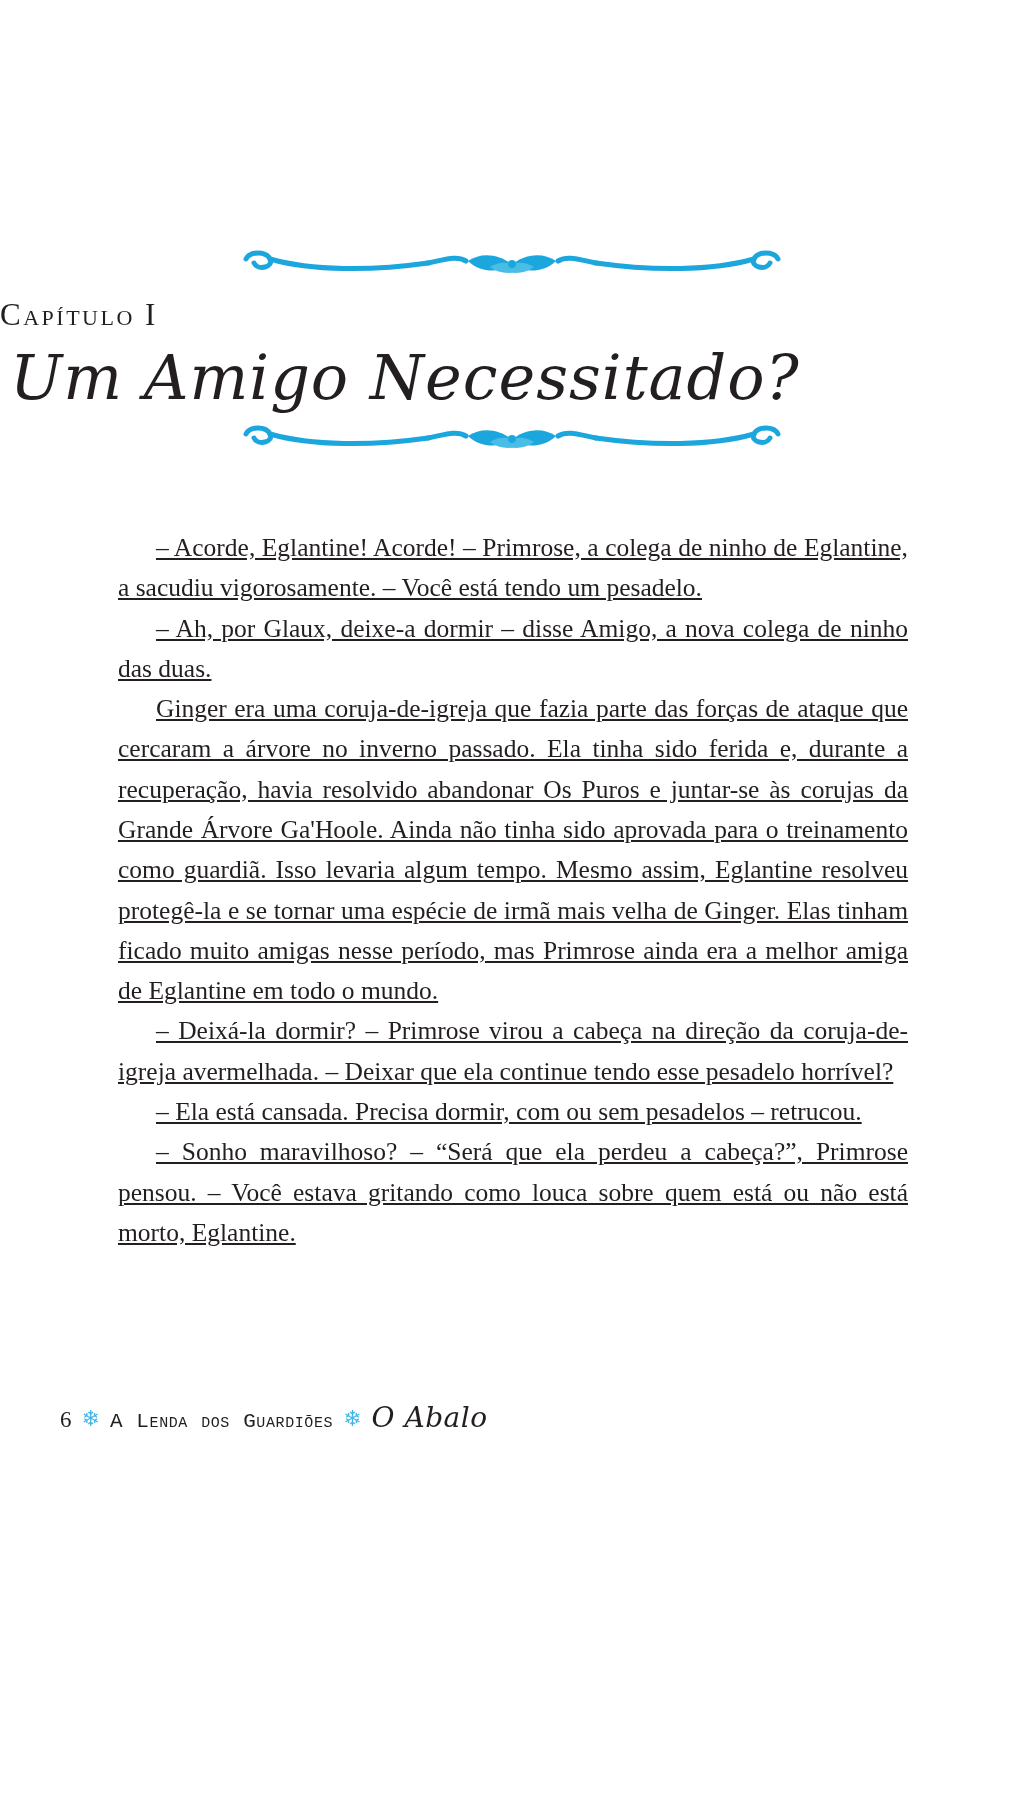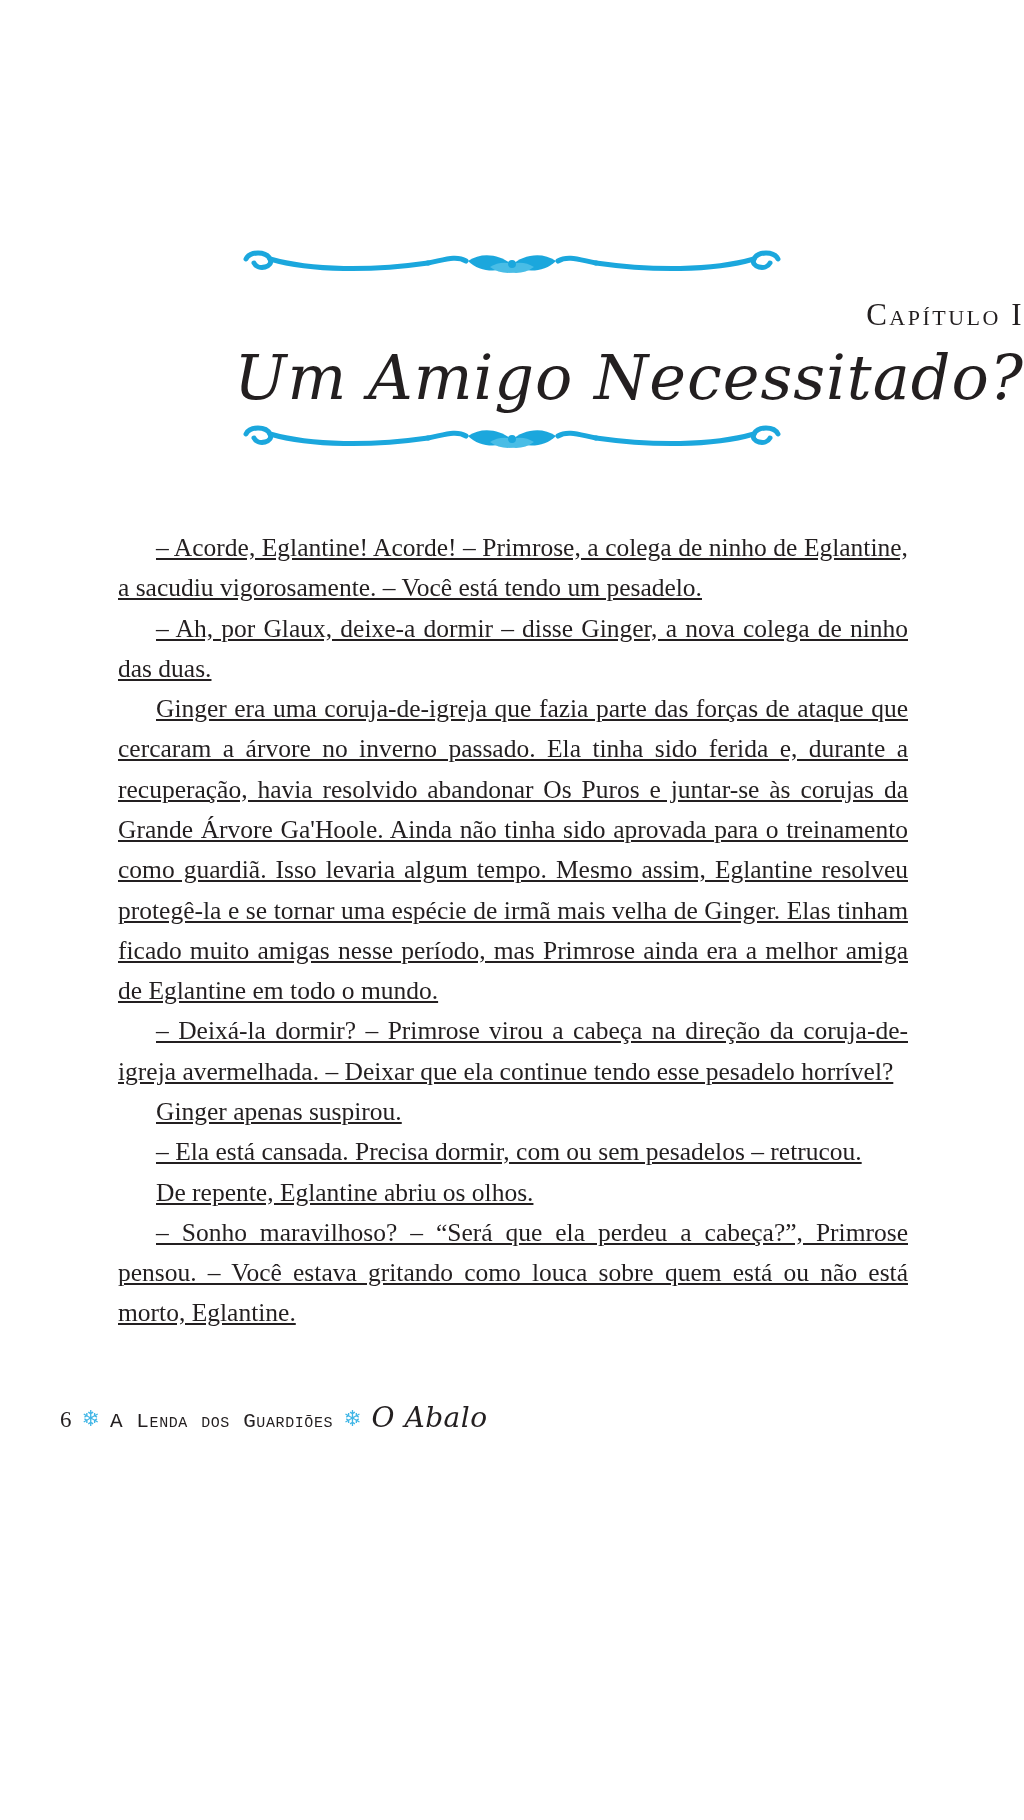--- a/index.html
+++ b/index.html
@@ -17,21 +17,21 @@
     font-family: "Liberation Serif", serif;
     color: #231f20;
   }
 
   
   .chapter-head {
     position: absolute;
     left: 0;
     right: 0;
     top: 245px;
-    text-align: right;
+    text-align: left;
   }
 
   .ornament {
     display: block;
     margin: 0 auto;
     width: 560px;
     height: 38px;
   }
   .ornament.bottom {
     margin-top: 8px;
@@ -153,26 +153,24 @@
         <path d="M258 22 c 10 -7, 24 -5, 32 2 c -9 6, -23 5, -32 -2 z" fill="#49bde6"></path>
         <path d="M324 16 c -14 -10, -34 -6, -44 4 c 12 8, 32 8, 44 -4 z"></path>
         <path d="M302 22 c -10 -7, -24 -5, -32 2 c 9 6, 23 5, 32 -2 z" fill="#49bde6"></path>
         <circle cx="280" cy="19" r="4"></circle>
       </g>
     </svg>
   </div>
 
   <div class="body-text">
     <p>– Acorde, Eglantine! Acorde! – Primrose, a colega de ninho de Eglantine, a sacudiu vigorosamente. – Você está tendo um pesadelo.</p>
-    <p>– Ah, por Glaux, deixe-a dormir – disse Ginger, a nova colega de ninho das duas.</p>
+    <p>– Ah, por Glaux, deixe-a dormir – disse Amigo, a nova colega de ninho das duas.</p>
     <p>Ginger era uma coruja-de-igreja que fazia parte das forças de ataque que cercaram a árvore no inverno passado. Ela tinha sido ferida e, durante a recuperação, havia resolvido abandonar Os Puros e juntar-se às corujas da Grande Árvore Ga'Hoole. Ainda não tinha sido aprovada para o treinamento como guardiã. Isso levaria algum tempo. Mesmo assim, Eglantine resolveu protegê-la e se tornar uma espécie de irmã mais velha de Ginger. Elas tinham ficado muito amigas nesse período, mas Primrose ainda era a melhor amiga de Eglantine em todo o mundo.</p>
     <p>– Deixá-la dormir? – Primrose virou a cabeça na direção da coruja-de-igreja avermelhada. – Deixar que ela continue tendo esse pesadelo horrível?</p>
-    <p>Ginger apenas suspirou.</p>
     <p>– Ela está cansada. Precisa dormir, com ou sem pesadelos – retrucou.</p>
-    <p>De repente, Eglantine abriu os olhos.</p>
     <p>– Sonho maravilhoso? – “Será que ela perdeu a cabeça?”, Primrose pensou. – Você estava gritando como louca sobre quem está ou não está morto, Eglantine.</p>
   </div>
 
   <div class="footer">
     <span class="folio">6</span>
     <span class="snowflake">❄</span>
     <span class="series-title">A Lenda dos Guardiões</span>
     <span class="snowflake">❄</span>
     <span class="book-title">O Abalo</span>
   </div>

